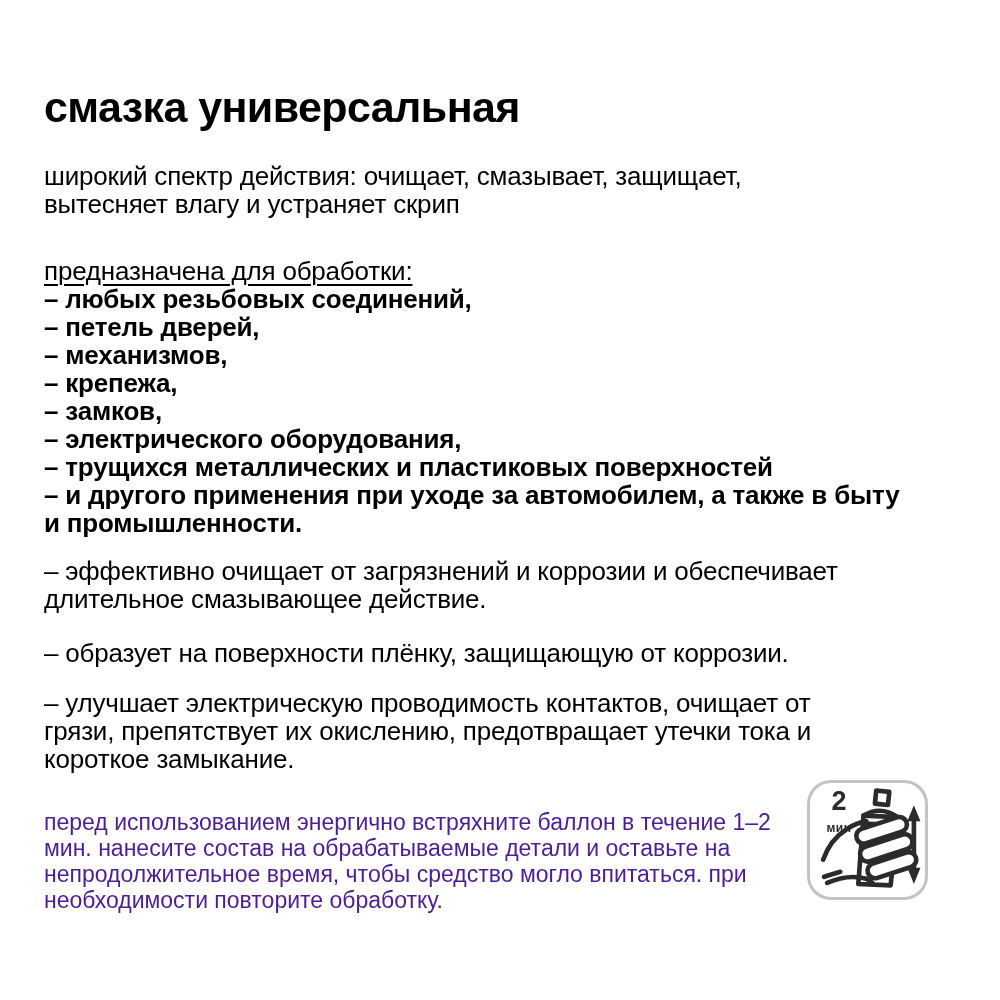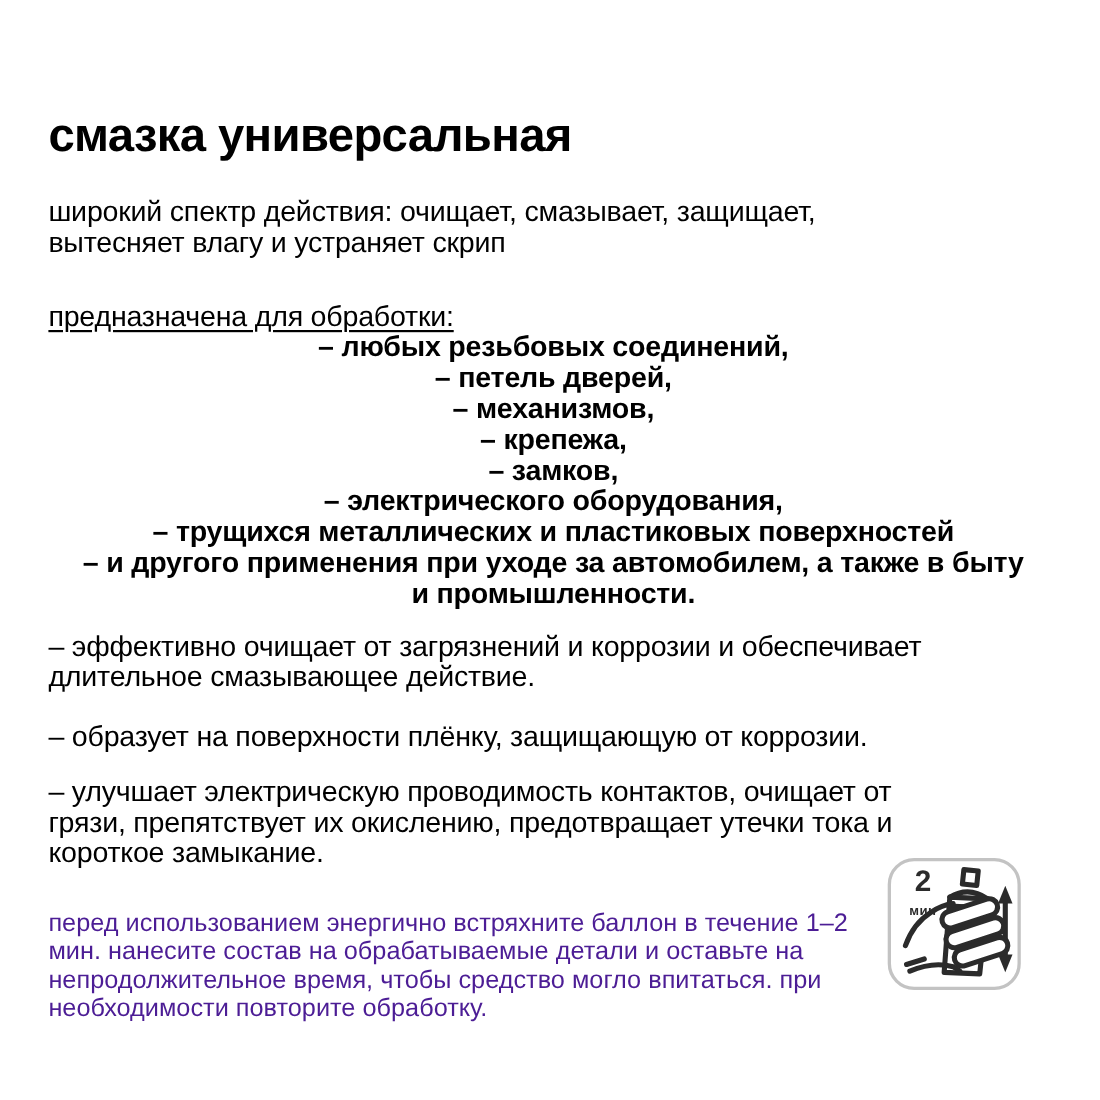--- a/index.html
+++ b/index.html
@@ -11,21 +11,21 @@
     height: 1000px;
     background: #ffffff;
     font-family: "Liberation Sans", "DejaVu Sans", sans-serif;
     color: #000000;
     position: relative;
     overflow: hidden;
   }
   .content {
     position: absolute;
     left: 44px;
-    top: 102px;
+    top: 86px;
     width: 918px;
   }
   .page-title {
     margin: 0;
     font-size: 43px;
     line-height: 1.0;
     font-weight: 800;
     letter-spacing: -0.6px;
   }
   .body-text {
@@ -44,21 +44,20 @@
   }
   .purpose-heading {
     text-decoration: underline;
     text-decoration-thickness: 2px;
     text-underline-offset: 4px;
   }
   .purpose-list {
     margin: 0;
     padding: 0;
     list-style: none;
-    text-align: center;
   }
   .purpose-item {
     font-size: 26px;
     line-height: 28px;
     font-weight: 700;
     letter-spacing: -0.2px;
     white-space: pre-line;
   }
   .benefit-1 { margin-top: 20px; }
   .benefit-2 { margin-top: 26px; }

